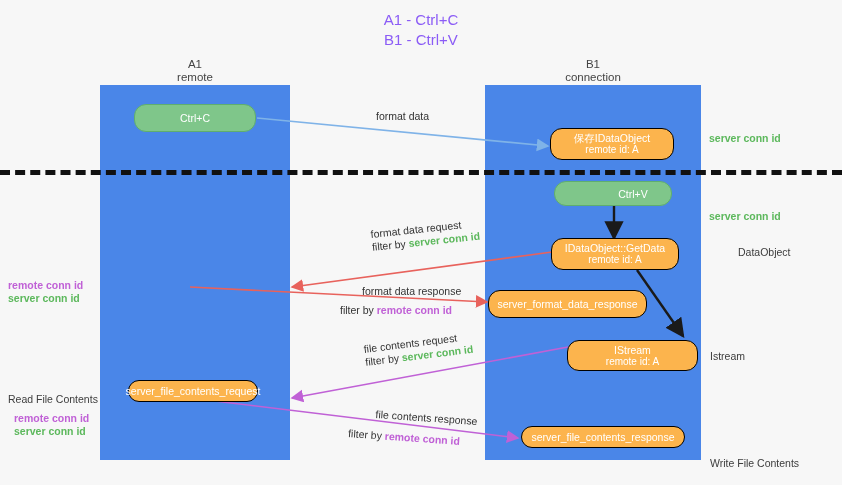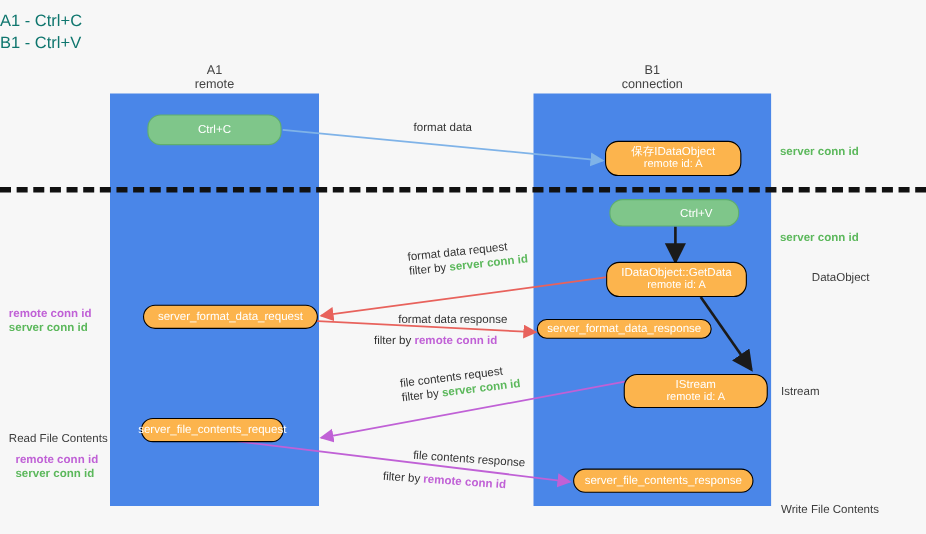--- a/index.html
+++ b/index.html
@@ -8,22 +8,22 @@
     background:#f7f7f7;
     font-family:"Liberation Sans","DejaVu Sans",sans-serif;
     position:relative;overflow:hidden;
     color:#3c3c3c;
   }
   #stage{position:absolute;left:0;top:0;width:842px;height:485px;}
   .abs{position:absolute;}
 
   
   .title{
-    left:0;top:10px;width:842px;
-    font-size:15px;line-height:20px;color:#0f766e;
+    left:0;top:10px;width:842px;text-align:center;
+    font-size:15px;line-height:20px;color:#8b5cf6;
   }
 
   
   .lane-head{
     text-align:center;font-size:11.5px;line-height:13px;color:#444;
   }
 
   
   .lane{
     background:#4a86e8;
@@ -133,25 +133,22 @@
   <div class="abs box orange" style="left:551px;top:238px;width:128px;height:32px;">
     <span>IDataObject::GetData</span>
     <span class="l2">remote id: A</span>
   </div>
 
   <div class="abs box orange" style="left:567px;top:340px;width:131px;height:31px;">
     <span>IStream</span>
     <span class="l2">remote id: A</span>
   </div>
 
-  <div class="abs box orange" style="left:130px;top:277px;width:159px;height:22px;">
-    <span>server_format_data_request</span>
-  </div>
 
-  <div class="abs box orange" style="left:488px;top:290px;width:159px;height:18px;">
+  <div class="abs box orange" style="left:488px;top:290px;width:159px;height:28px;">
     <span>server_format_data_response</span>
   </div>
 
   <div class="abs box orange" style="left:128px;top:380px;width:130px;height:22px;">
     <span>server_file_contents_request</span>
   </div>
 
   <div class="abs box orange" style="left:521px;top:426px;width:164px;height:22px;">
     <span>server_file_contents_response</span>
   </div>

